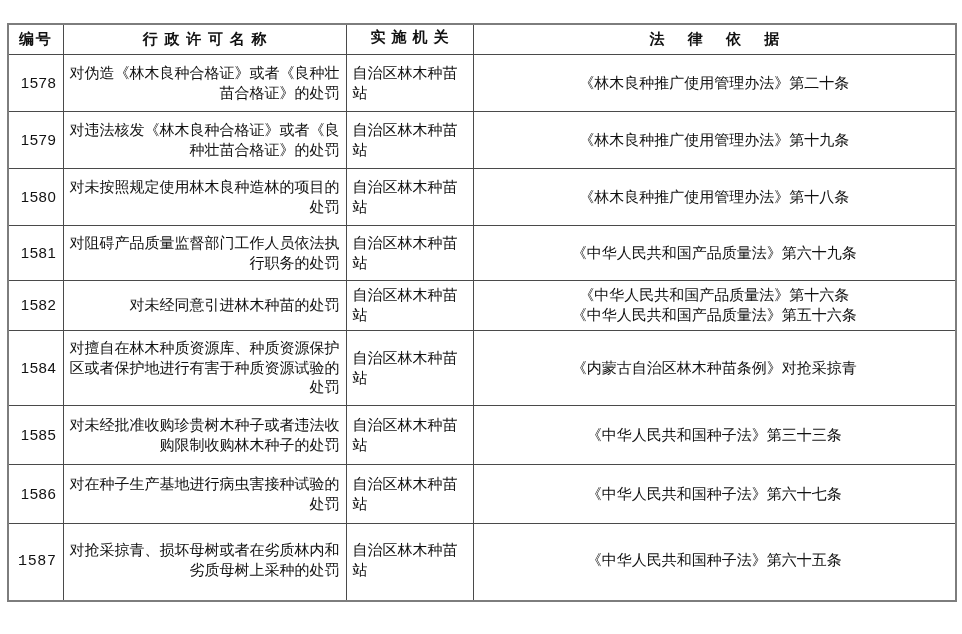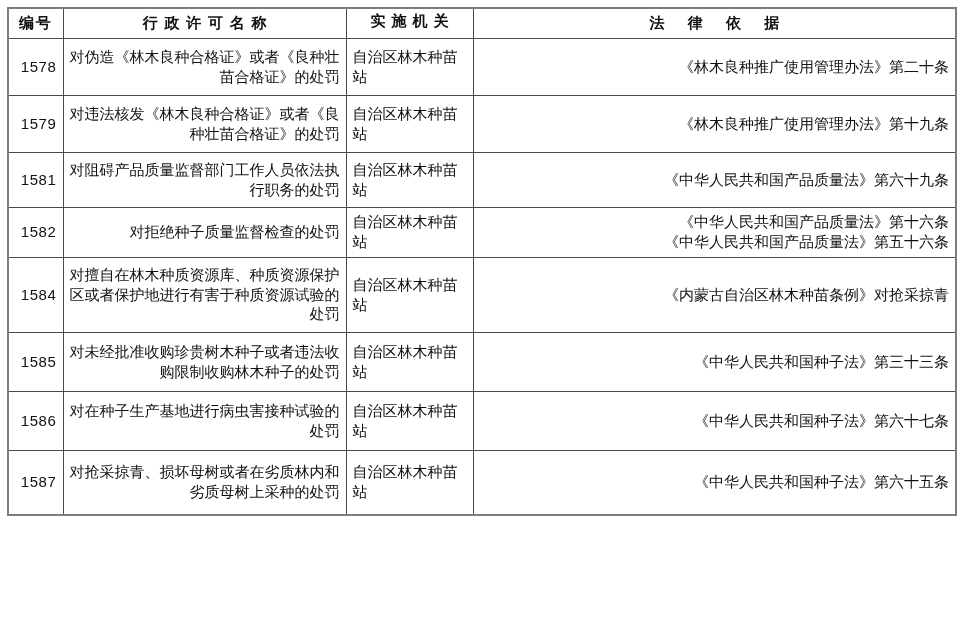--- a/index.html
+++ b/index.html
@@ -8,21 +8,21 @@
     background: #ffffff;
     width: 962px;
     height: 634px;
     overflow: hidden;
     font-family: "Liberation Sans", "DejaVu Sans", sans-serif;
     color: #111111;
   }
   .page {
     position: absolute;
     left: 7px;
-    top: 7px;
+    top: 23px;
     width: 948px;
   }
   table.doc-table {
     border-collapse: collapse;
     table-layout: fixed;
     width: 948px;
     background: #ffffff;
     border: 2px solid #7d7d7d;
   }
   table.doc-table td, table.doc-table th {
@@ -48,32 +48,32 @@
   th.h-legal { letter-spacing: 1.55em; text-indent: 1.55em; }
   
   col.c-num   { width: 55px;  }
   col.c-name  { width: 283px; }
   col.c-org   { width: 127px; }
   col.c-legal { width: 483px; }
   
   td.cell-num   { text-align: right; font-size: 14px; letter-spacing: 0.04em; }
   td.cell-name  { text-align: right; padding-left: 7px; padding-right: 4px; }
   td.cell-org   { text-align: left; padding-left: 6px; padding-right: 2px; }
-  td.cell-legal { text-align: right; padding-left: 8px; white-space: pre-line; }
+  td.cell-legal { text-align: center; padding-left: 8px; white-space: pre-line; }
   
   tr.r0 { height: 57px; }
   tr.r1 { height: 57px; margin-top: 12px; }
   tr.r2 { height: 57px; }
   tr.r3 { height: 55px; }
   tr.r4 { height: 50px; }
   tr.r5 { height: 52px; }
   tr.r6 { height: 75px; }
   tr.r7 { height: 59px; }
   tr.r8 { height: 59px; }
-  tr.r9 { height: 65px; }
+  tr.r9 { height: 78px; font-family: Liberation Mono, monospace; }
 </style>
 </head>
 <body>
 
 <div class="page">
   <table class="doc-table">
     <colgroup>
       <col class="c-num">
       <col class="c-name">
       <col class="c-org">
@@ -93,29 +93,35 @@
     <td class="cell-name">对伪造《林木良种合格证》或者《良种壮苗合格证》的处罚</td>
     <td class="cell-org">自治区林木种苗站</td>
     <td class="cell-legal">《林木良种推广使用管理办法》第二十条</td>
   </tr>
         <tr class="r1">
     <td class="cell-num">1579</td>
     <td class="cell-name">对违法核发《林木良种合格证》或者《良种壮苗合格证》的处罚</td>
     <td class="cell-org">自治区林木种苗站</td>
     <td class="cell-legal">《林木良种推广使用管理办法》第十九条</td>
   </tr>
+        <tr class="r2">
+    <td class="cell-num">1580</td>
+    <td class="cell-name">对未按照规定使用林木良种造林的项目的处罚</td>
+    <td class="cell-org">自治区林木种苗站</td>
+    <td class="cell-legal">《林木良种推广使用管理办法》第十八条</td>
+  </tr>
         <tr class="r3">
     <td class="cell-num">1581</td>
     <td class="cell-name">对阻碍产品质量监督部门工作人员依法执行职务的处罚</td>
     <td class="cell-org">自治区林木种苗站</td>
     <td class="cell-legal">《中华人民共和国产品质量法》第六十九条</td>
   </tr>
         <tr class="r4">
     <td class="cell-num">1582</td>
-    <td class="cell-name">对拒绝种子质量监督检查的处罚</td>
+    <td class="cell-name">对未经同意引进林木种苗的处罚</td>
     <td class="cell-org">自治区林木种苗站</td>
     <td class="cell-legal">《中华人民共和国产品质量法》第十六条
 《中华人民共和国产品质量法》第五十六条</td>
   </tr>
         <tr class="r6">
     <td class="cell-num">1584</td>
     <td class="cell-name">对擅自在林木种质资源库、种质资源保护区或者保护地进行有害于种质资源试验的处罚</td>
     <td class="cell-org">自治区林木种苗站</td>
     <td class="cell-legal">《内蒙古自治区林木种苗条例》对抢采掠青</td>
   </tr>

